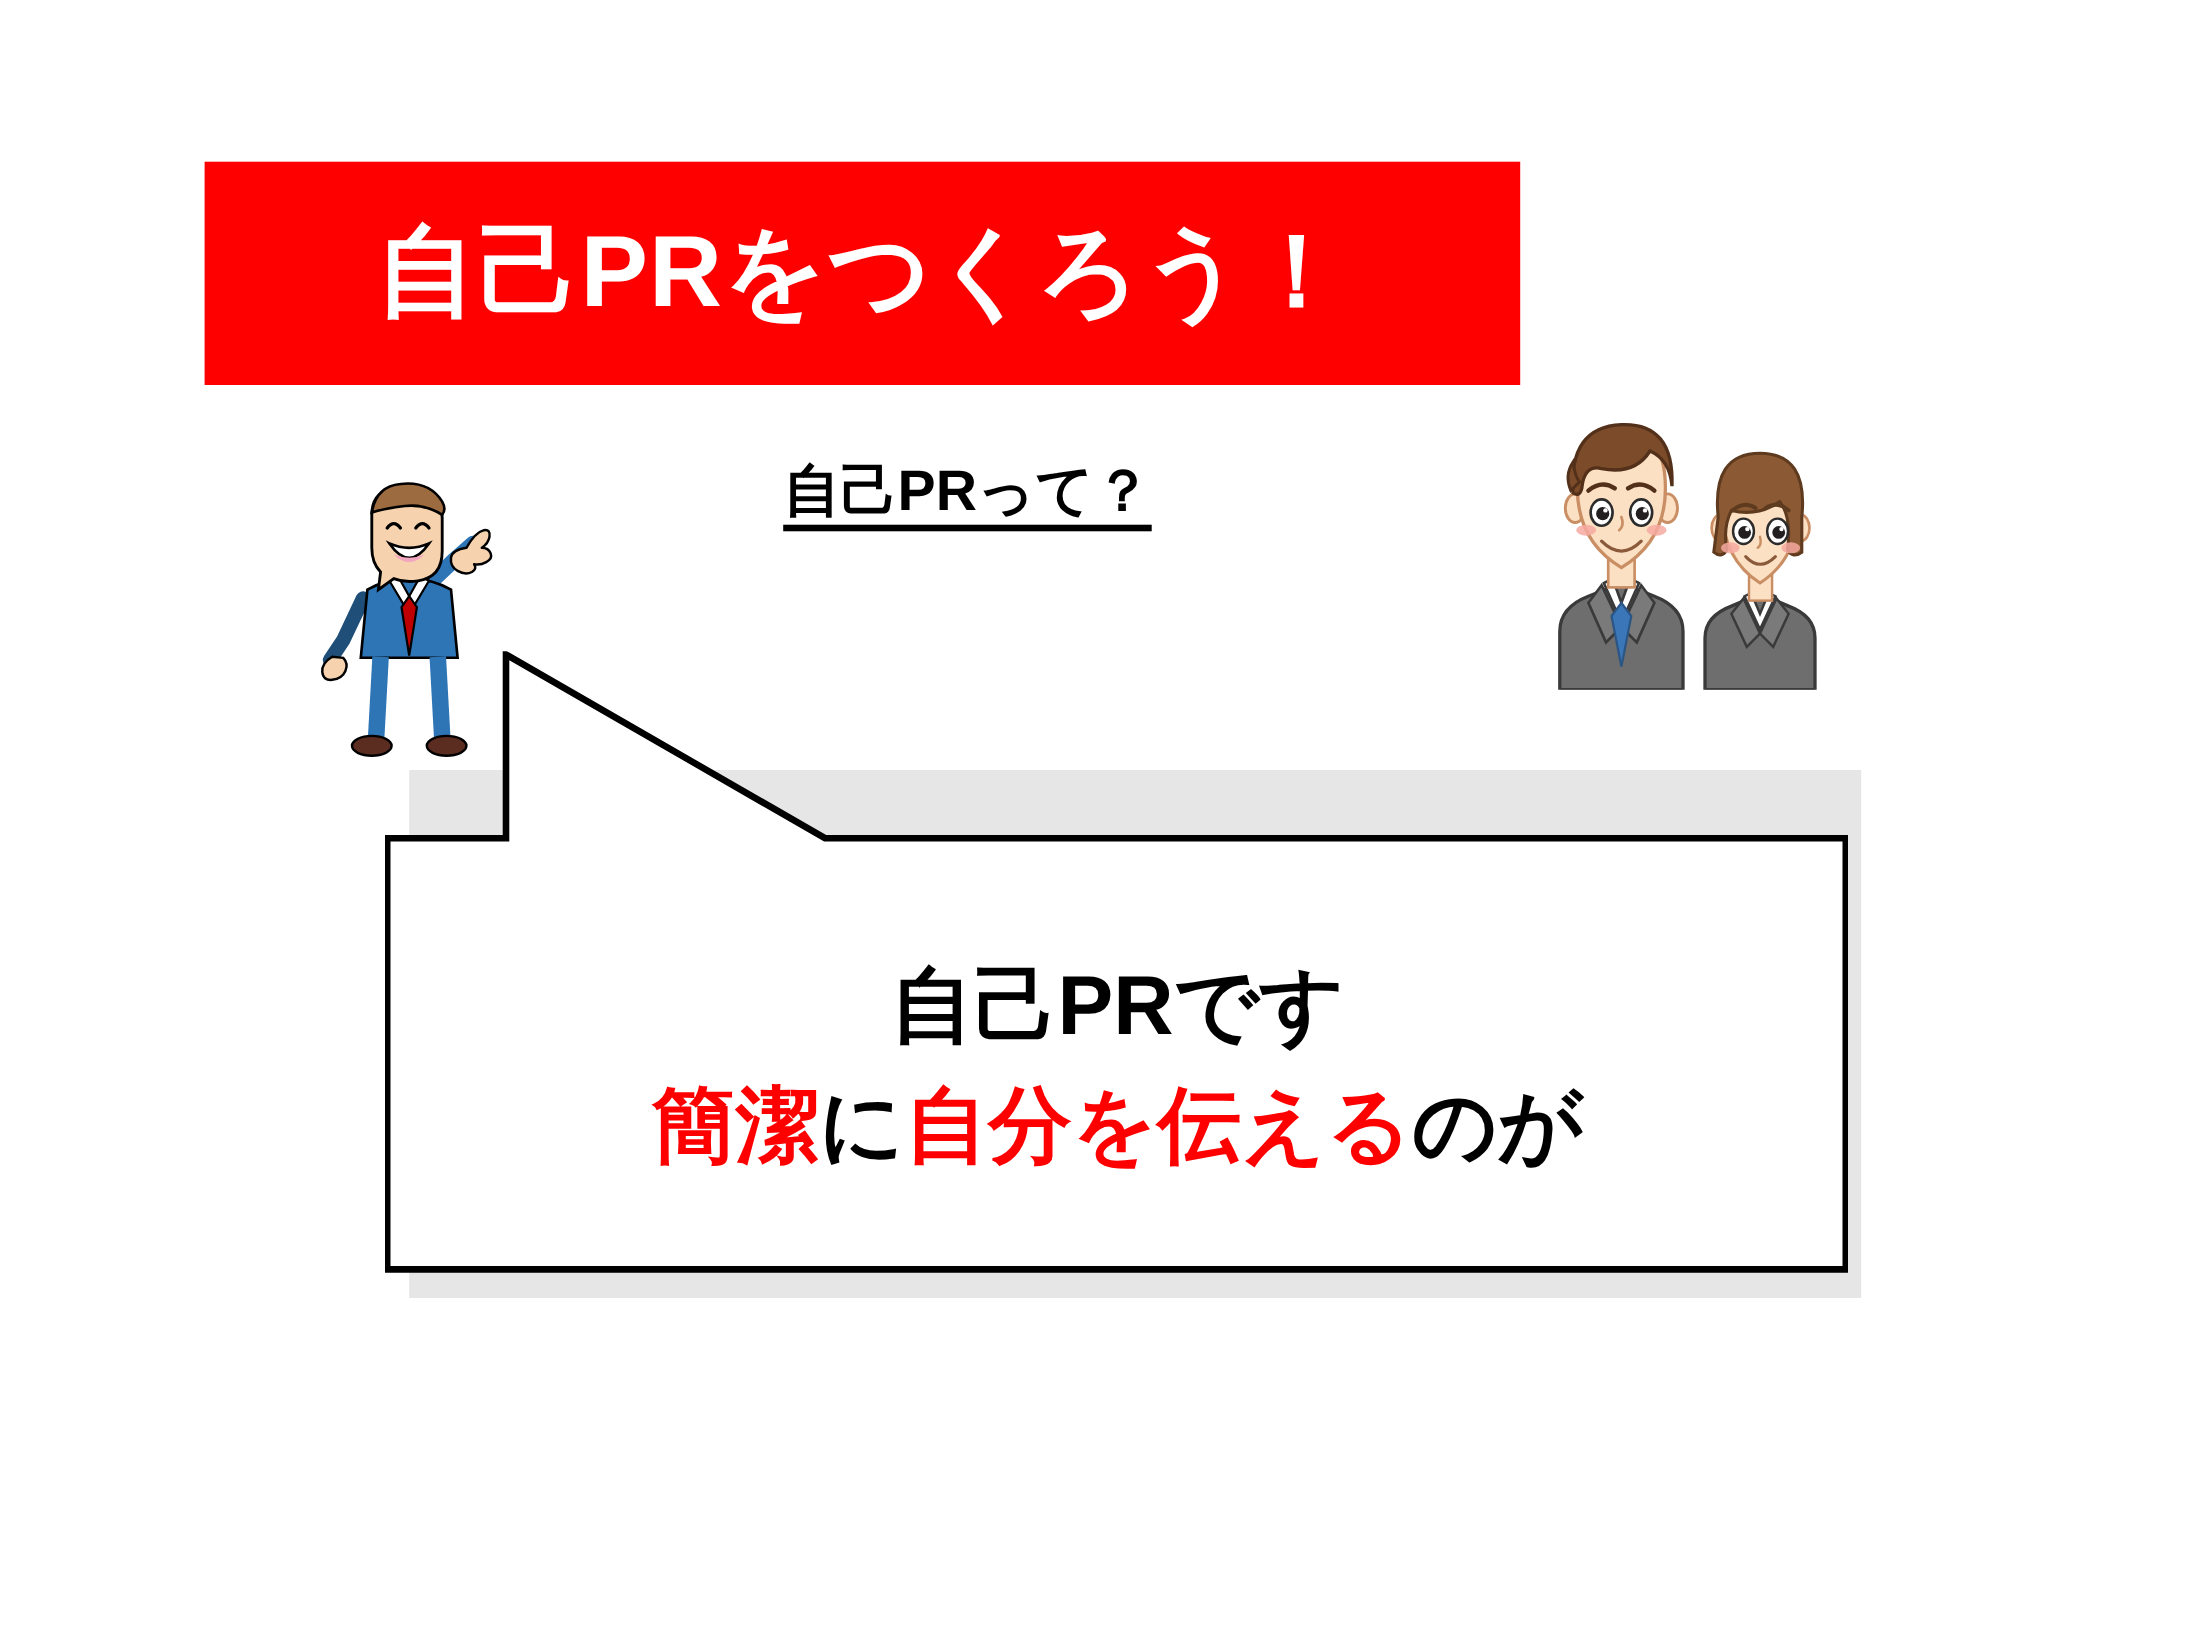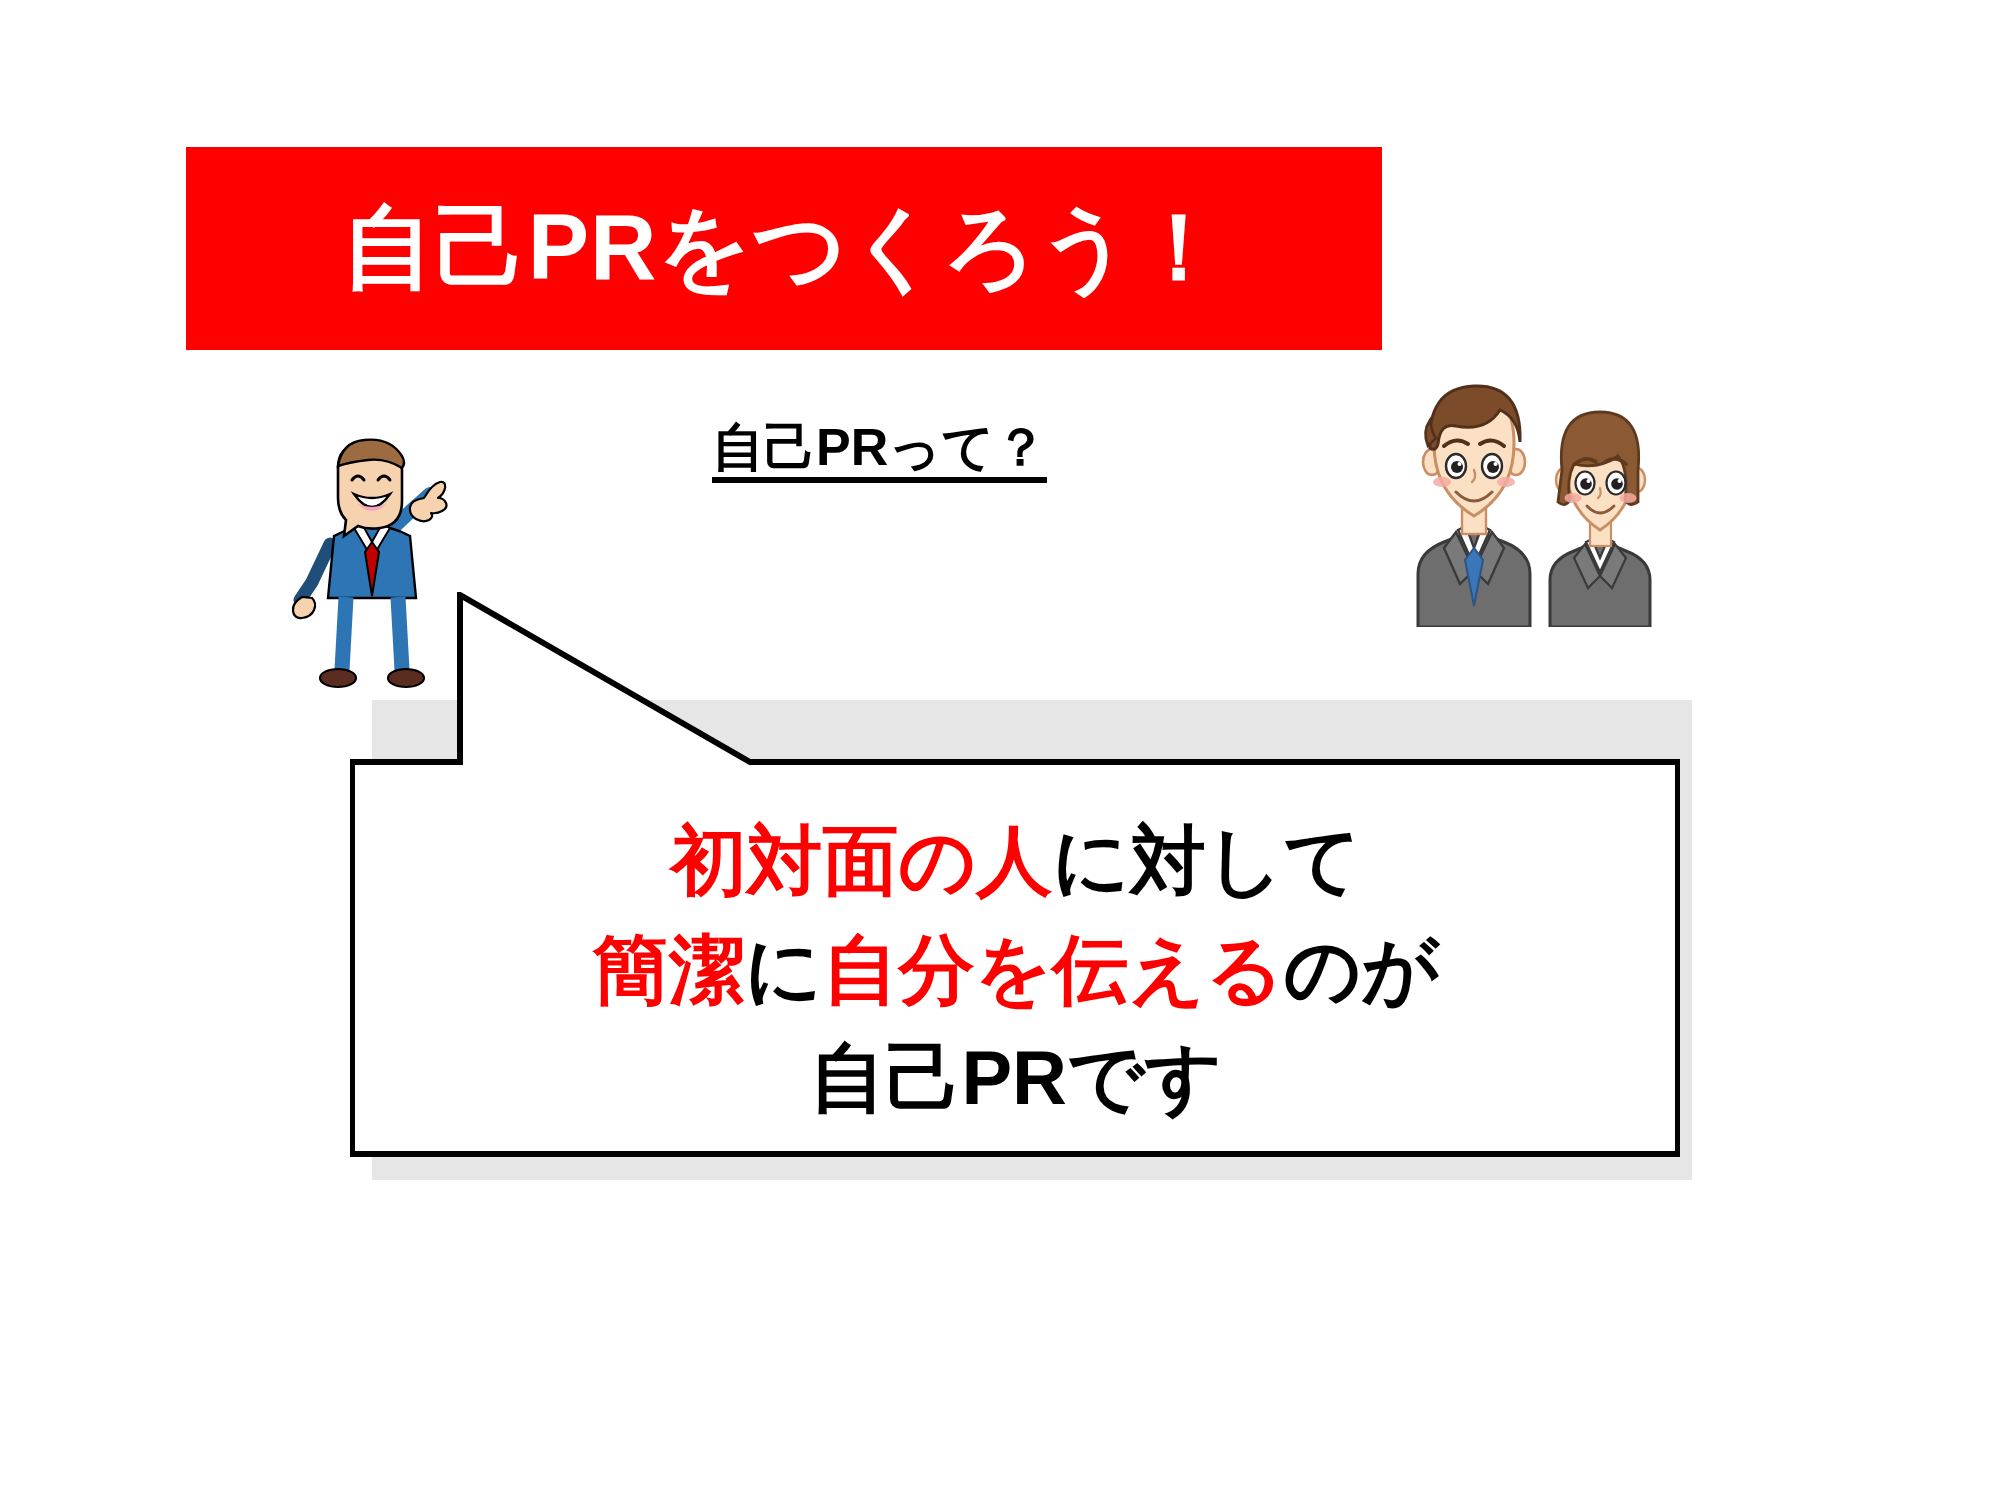--- a/index.html
+++ b/index.html
@@ -236,23 +236,20 @@
          L 110 3
          L 400 170
          L 1328 170
          L 1328 562
          L 2 562
          Z" fill="#FFFFFF" stroke="#000000" stroke-width="6" stroke-linejoin="miter"></path>
   </svg>
 
   <div id="bubble-text">
     <div class="bline">
-      <span class="red">初対面の人</span><span class="blk">に対して</span>
+      <span class="blk">自己PRです</span>
     </div>
     <div class="bline">
       <span class="red">簡潔</span><span class="blk">に</span><span class="red">自分を伝える</span><span class="blk">のが</span>
     </div>
-    <div class="bline">
-      <span class="blk">自己PRです</span>
-    </div>
   </div>
 
 </div>
 
 </body></html>

